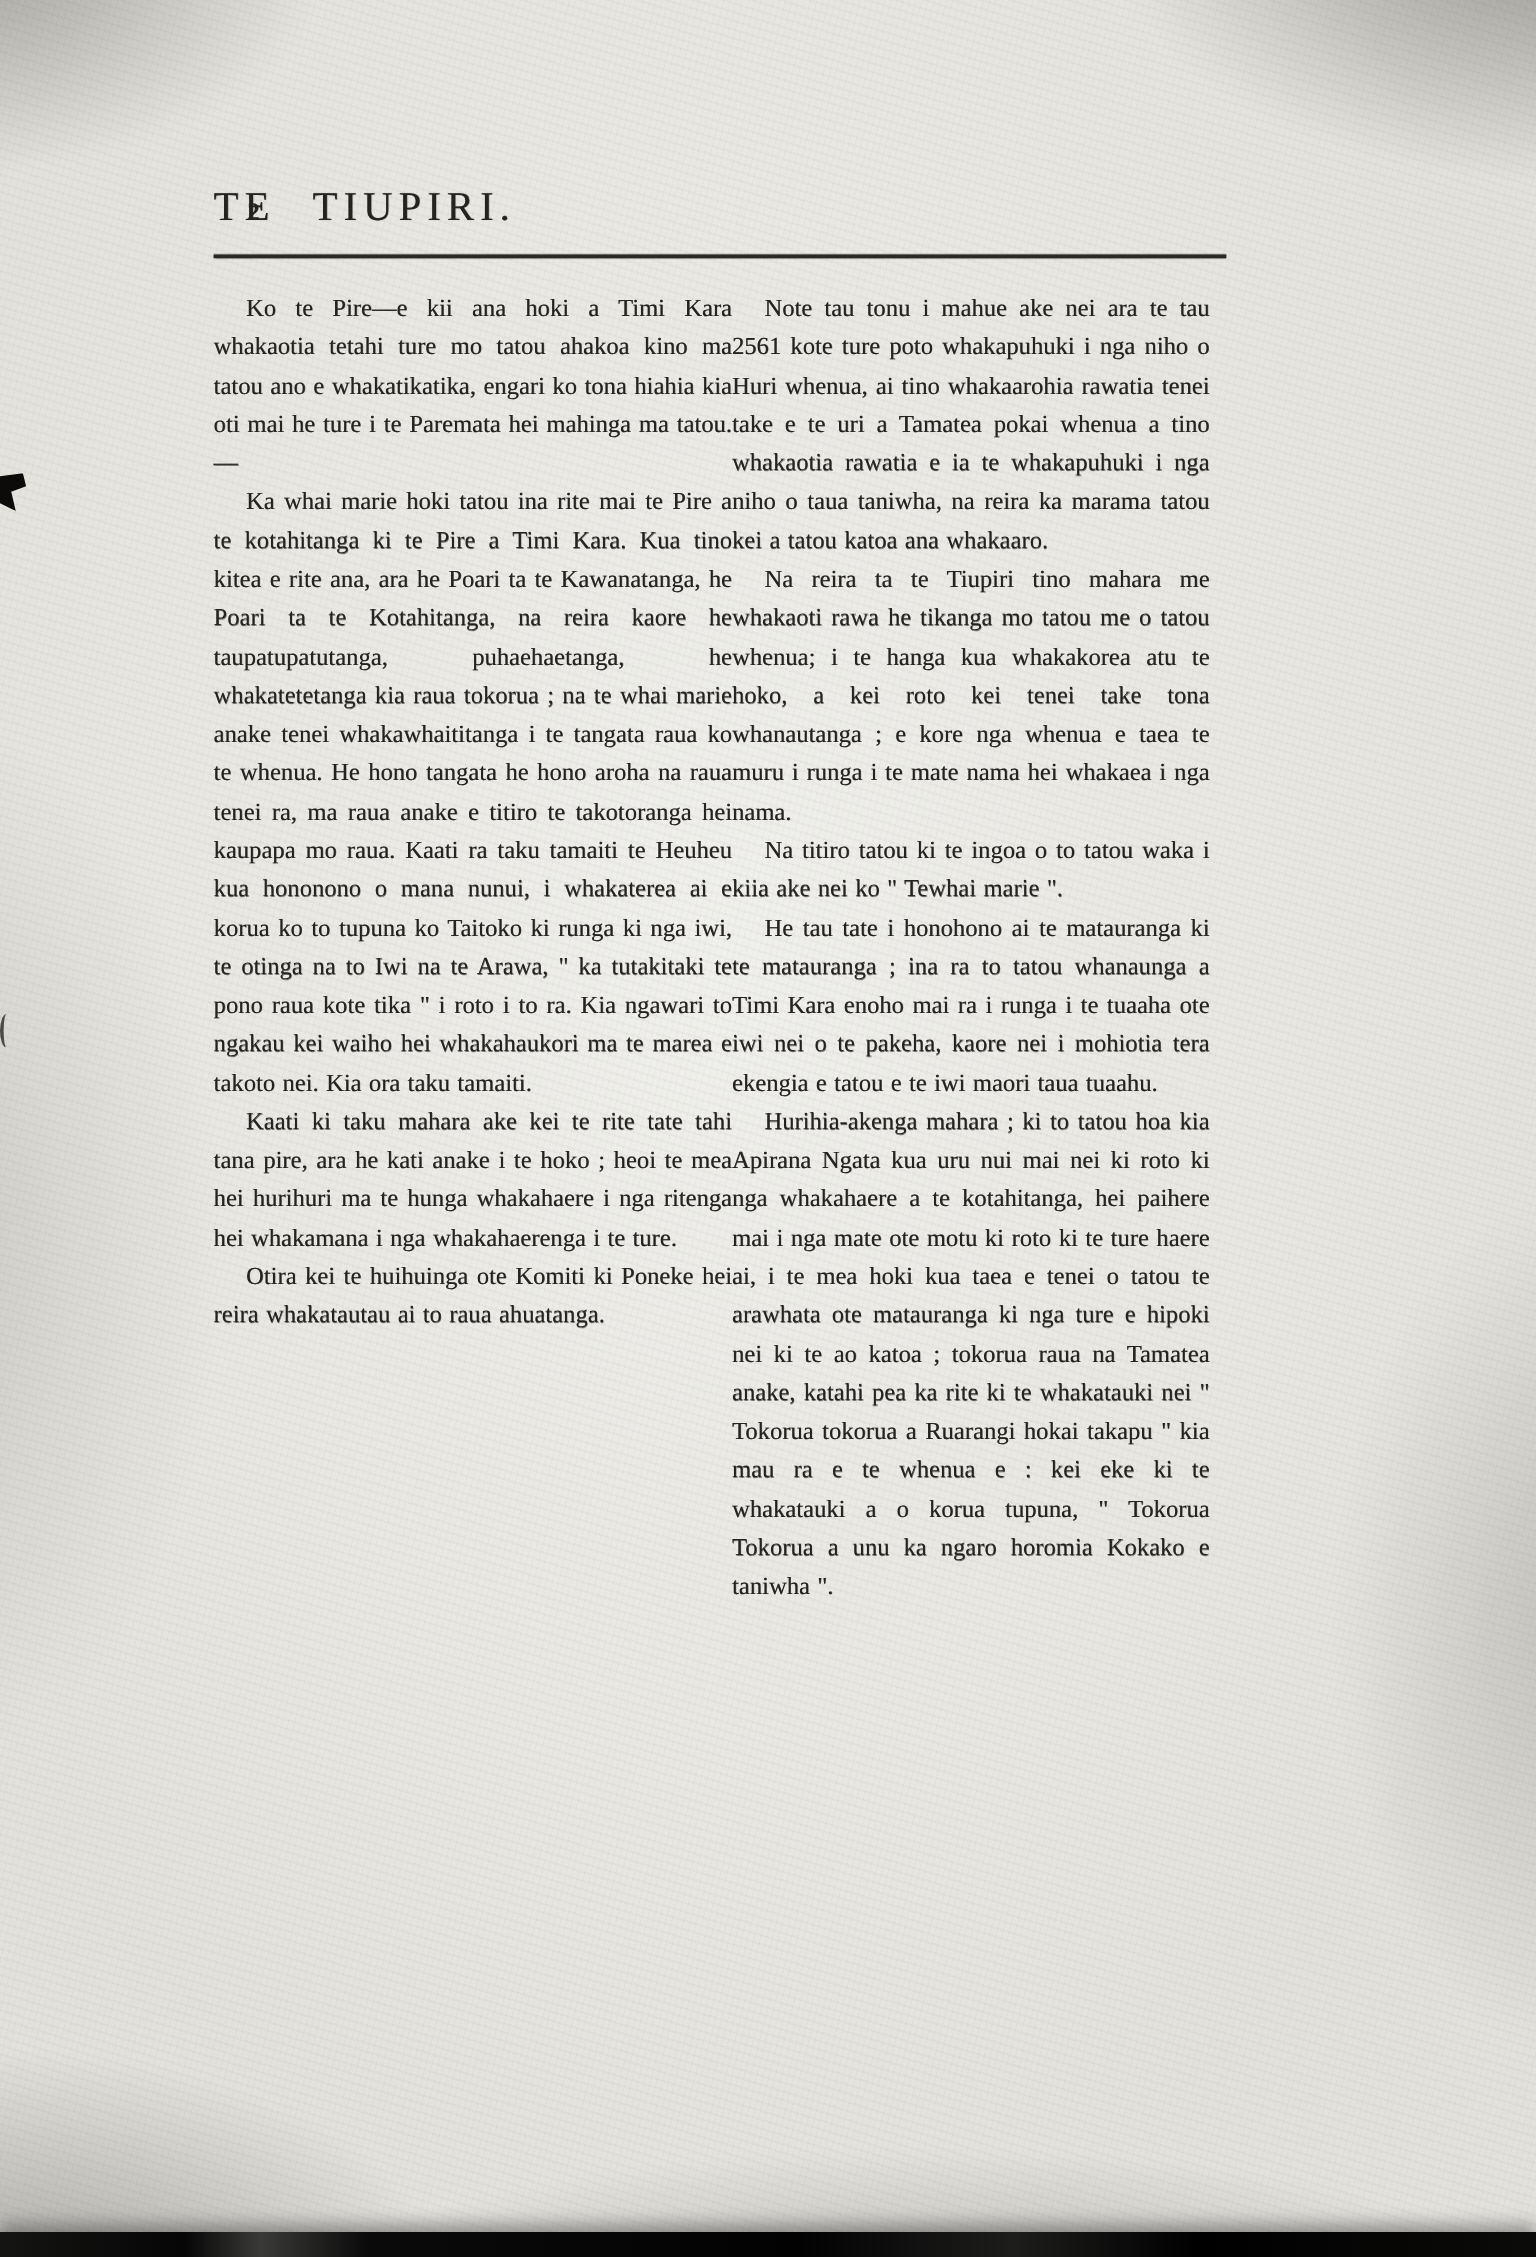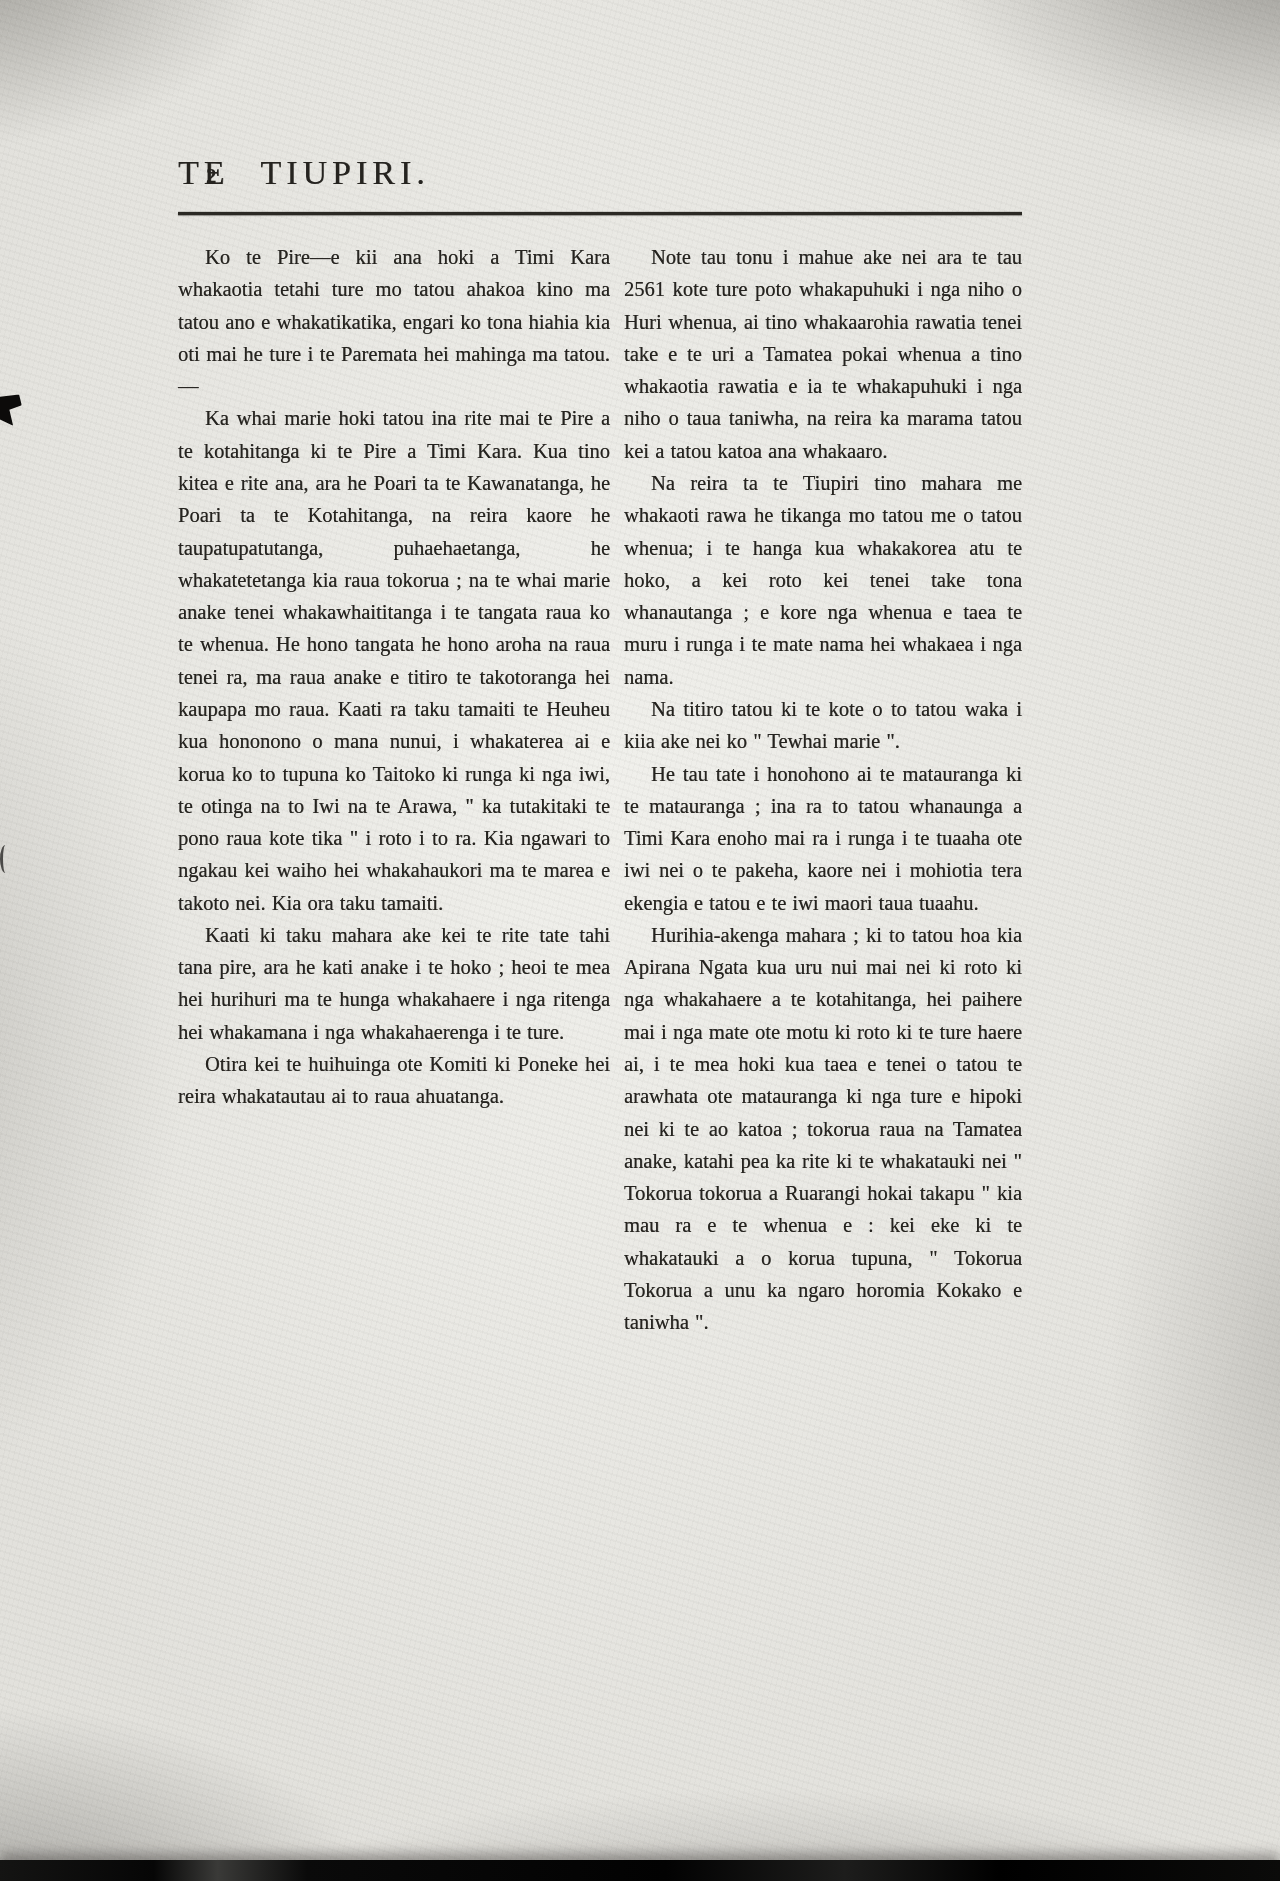--- a/index.html
+++ b/index.html
@@ -63,21 +63,20 @@
   .header-rule {
     height: 3px;
     background: #2b2924;
     box-shadow: 0 1px 1px rgba(43,41,36,0.45), 0 -1px 0 rgba(43,41,36,0.15);
     margin-top: 10px;
   }
 
   .columns {
     margin-top: 26px;
     display: flex;
-    gap: 14px;
     align-items: flex-start;
   }
 
   .col { text-align: justify; }
   .col-left  { width: 432px; }
   .col-right { width: 398px; }
 
   .col p {
     font-size: 20.5px;
     line-height: 1.575;
@@ -139,21 +138,21 @@
       <div class="col col-left">
         <p>Ko te Pire—e kii ana hoki a Timi Kara whakaotia tetahi ture mo tatou ahakoa kino ma tatou ano e whakatikatika, engari ko tona hiahia kia oti mai he ture i te Paremata hei mahinga ma tatou.—</p>
         <p>Ka whai marie hoki tatou ina rite mai te Pire a te kotahitanga ki te Pire a Timi Kara.  Kua tino kitea e rite ana, ara he Poari ta te Kawanatanga, he Poari ta te Kotahitanga, na reira kaore he taupatupatutanga, puhaehaetanga, he whakatetetanga kia raua tokorua ; na te whai marie anake tenei whakawhaititanga i te tangata raua ko te whenua.  He hono tangata he hono aroha na raua tenei ra, ma raua anake e titiro te takotoranga hei kaupapa mo raua.  Kaati ra taku tamaiti te Heuheu kua hononono o mana nunui, i whakaterea ai e korua ko to tupuna ko Taitoko ki runga ki nga iwi, te otinga na to Iwi na te Arawa, " ka tutakitaki te pono raua kote tika " i roto i to ra.  Kia ngawari to ngakau kei waiho hei whakahaukori ma te marea e takoto nei.  Kia ora taku tamaiti.</p>
         <p>Kaati ki taku mahara ake kei te rite tate tahi tana pire, ara he kati anake i te hoko ; heoi te mea hei hurihuri ma te hunga whakahaere i nga ritenga hei whakamana i nga whakahaerenga i te ture.</p>
         <p>Otira kei te huihuinga ote Komiti ki Poneke hei reira whakatautau ai to raua ahuatanga.</p>
       </div>
 
       <div class="col col-right">
         <p>Note tau tonu i mahue ake nei ara te tau 2561 kote ture poto whakapuhuki i nga niho o Huri whenua, ai tino whakaarohia rawatia tenei take e te uri a Tamatea pokai whenua a tino whakaotia rawatia e ia te whakapuhuki i nga niho o taua taniwha, na reira ka marama tatou kei a tatou katoa ana whakaaro.</p>
         <p>Na reira ta te Tiupiri tino mahara me whakaoti rawa he tikanga mo tatou me o tatou whenua; i te hanga kua whakakorea atu te hoko, a kei roto kei tenei take tona whanautanga ; e kore nga whenua e taea te muru i runga i te mate nama hei whakaea i nga nama.</p>
-        <p>Na titiro tatou ki te kote o to tatou waka i kiia ake nei ko " Tewhai marie ".</p>
+        <p>Na titiro tatou ki te ingoa o to tatou waka i kiia ake nei ko " Tewhai marie ".</p>
         <p>He tau tate i honohono ai te matauranga ki te matauranga ; ina ra to tatou whanaunga a Timi Kara enoho mai ra i runga i te tuaaha ote iwi nei o te pakeha, kaore nei i mohiotia tera ekengia e tatou e te iwi maori taua tuaahu.</p>
         <p>Hurihia-akenga mahara ; ki to tatou hoa kia Apirana Ngata kua uru nui mai nei ki roto ki nga whakahaere a te kotahitanga, hei paihere mai i nga mate ote motu ki roto ki te ture haere ai, i te mea hoki kua taea e tenei o tatou te arawhata ote matauranga ki nga ture e hipoki nei ki te ao katoa ; tokorua raua na Tamatea anake, katahi pea ka rite ki te whakatauki nei " Tokorua tokorua a Ruarangi hokai takapu " kia mau ra e te whenua e : kei eke ki te whakatauki a o korua tupuna, " Tokorua Tokorua a unu ka ngaro horomia Kokako e taniwha ".</p>
       </div>
 
     </div>
   </div>
 
   <div class="bottom-band"></div>
 
 </div>

